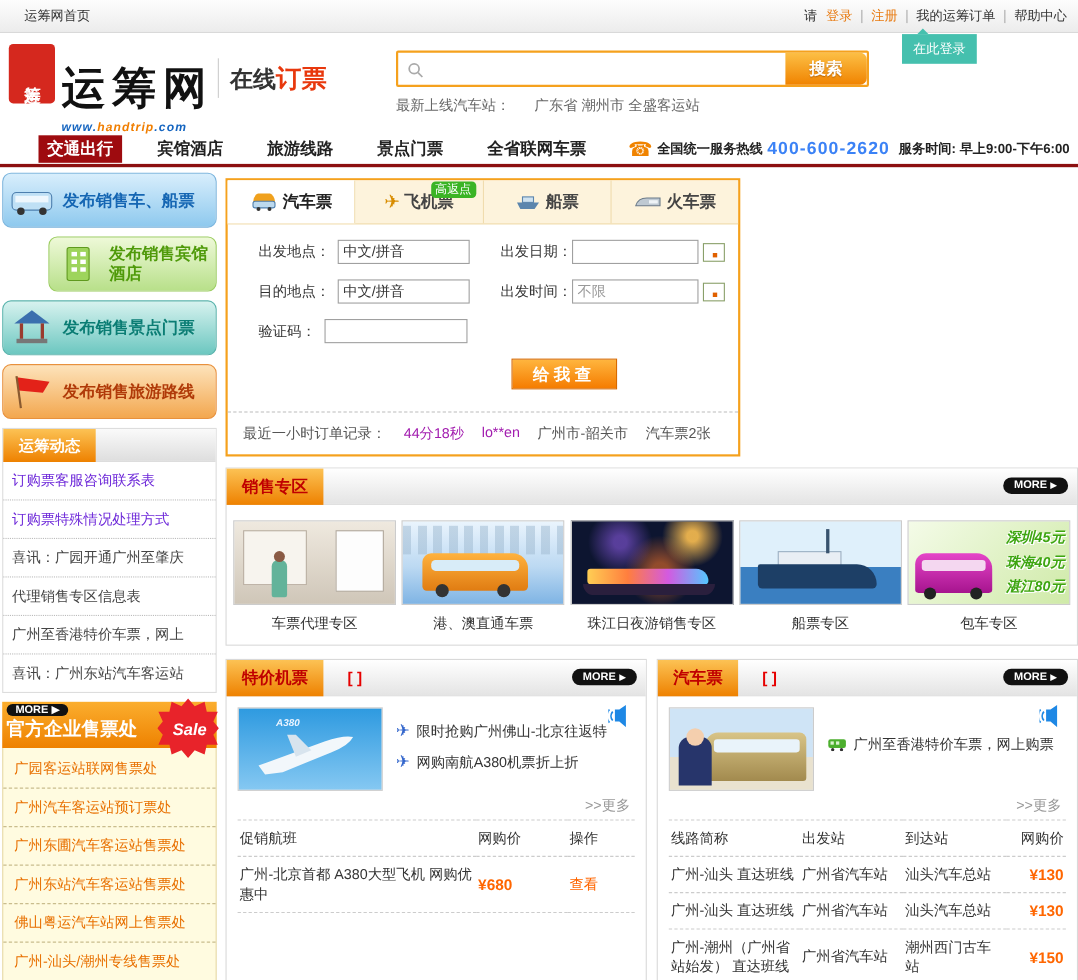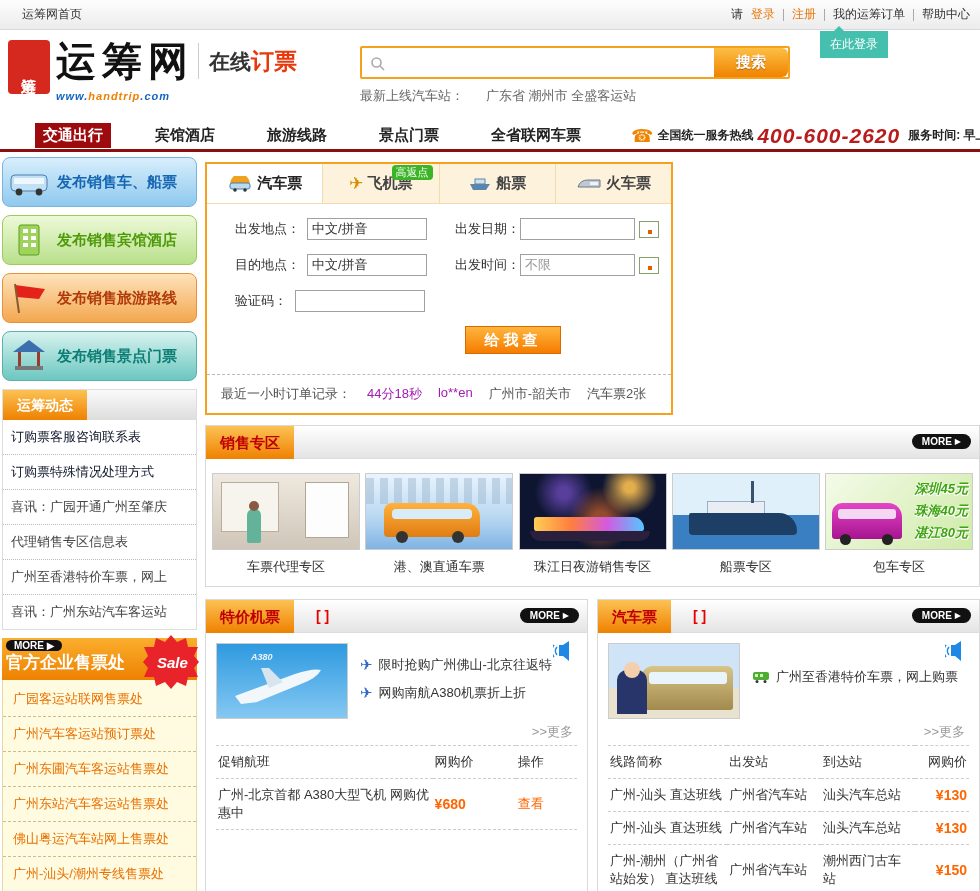--- a/index.html
+++ b/index.html
@@ -22,69 +22,69 @@
 
   
   .header { height:92px; display:flex; padding:8px 0 0 8px; position:relative; }
   .logo-block { display:flex; align-items:flex-start; }
   .seal { width:42px; height:54px; background:#d5281e; border-radius:4px; color:#fff;
           display:flex; align-items:center; justify-content:center; font-weight:bold;
           font-size:15px; line-height:17px; text-align:center; writing-mode:vertical-rl; margin-top:2px; }
   .logo-main { margin-left:6px; }
   .logo-line1 { display:flex; align-items:center; }
   .site-name { font-family:"DejaVu Serif","Liberation Serif",serif; font-weight:bold;
-               font-size:40px; color:#111; letter-spacing:6px; line-height:46px; }
+               font-size:40px; color:#111; letter-spacing:6px; line-height:46px;margin-top:20px; }
   .logo-divider { width:1px; height:36px; background:#ccc; margin:0 10px 0 4px; }
   .tagline { font-size:21px; font-weight:bold; }
   .tagline .accent { color:#e8380d; font-size:23px; }
   .site-url { font-style:italic; font-weight:bold; font-size:11px; letter-spacing:1px; margin-top:6px; }
   .site-url .blue { color:#1565c0; } .site-url .orange { color:#f07e00; }
   .search-block { position:absolute; left:360px; top:16px; width:430px; }
   .search-bar { display:flex; border:2px solid #f5a11d; height:33px; background:#fff; border-radius:2px; }
   .search-bar input { flex:1; border:none; outline:none; font-size:14px; padding:0 6px 0 30px; background:transparent; }
   .search-icon { position:absolute; left:8px; top:8px; }
   .search-btn { width:74px; background:linear-gradient(#fcbf45,#f08300); color:#fff; font-weight:bold;
                 font-size:15px; border:none; cursor:pointer; border-radius:0 6px 6px 0;
                 text-shadow:0 1px 1px rgba(140,70,0,.6); }
   .latest-row { margin-top:8px; font-size:13px; color:#666; display:flex; gap:22px; }
 
   
-  .navbar { height:27px; display:flex; align-items:center; padding-left:35px; gap:36px; }
+  .navbar { height:27px; display:flex; align-items:center; padding-left:35px; gap:24px; }
   .nav-item { font-size:15px; font-weight:bold; color:#222; cursor:pointer; padding:3px 8px; white-space:nowrap; }
   .nav-item.active { background:#9e0b0f; color:#fff; }
   .hotline { display:flex; align-items:center; gap:4px; margin-left:6px; white-space:nowrap; }
   .phone-icon { color:#f08300; font-size:18px; line-height:18px; }
   .hotline-label { font-size:12px; font-weight:bold; color:#222; }
-  .hotline-number { font-size:21px; font-weight:bold; font-style:italic; color:#b91c1c; letter-spacing:1px; }
+  .hotline-number { font-size:16px; font-weight:bold; color:#3b82f6; letter-spacing:1px; }
   .service-hours { font-size:12px; font-weight:bold; color:#222; margin-left:4px; }
   .red-line { height:3px; background:#8c0f10; }
 
   
   .main { display:flex; padding:5px 0 0 2px; gap:8px; }
   .left-col { width:195px; flex:none; }
   .right-col { width:775px; flex:none; }
 
   
   .promo-btn { height:50px; border-radius:8px; display:flex; align-items:center; gap:8px;
                padding:0 6px; margin-bottom:8px; font-size:15px; font-weight:bold; cursor:pointer; }
   .promo-btn svg { flex:none; }
   .promo-blue  { background:linear-gradient(#d8eefc,#8ec9ee); border:1px solid #7ab4dd; color:#1566b3; }
-  .promo-green { background:linear-gradient(#eef9d8,#b8e08a); border:1px solid #9acc5e; color:#4f9a0a; }
+  .promo-green { background:linear-gradient(#eef9d8,#b8e08a); border:1px solid #9acc5e; color:#4f9a0a;margin-left:42px; }
   .promo-orange{ background:linear-gradient(#fde3bb,#f3a74f); border:1px solid #e8913d; color:#b03a09; }
   .promo-teal  { background:linear-gradient(#d7f2ef,#6cc7c0); border:1px solid #59b3ac; color:#0b7d74; }
 
   
   .news-box { border:1px solid #ddd; margin-top:4px; }
   .box-header { height:30px; background:linear-gradient(#fafafa,#dedede); border-bottom:1px solid #ddd; }
   .orange-tab { display:inline-block; height:30px; line-height:30px; padding:0 14px;
                 background:linear-gradient(#fcc254,#ee8100); color:#fff; font-weight:bold; font-size:14px; }
   .news-list li { list-style:none; padding:8px 8px; font-size:13px; color:#444;
                   border-bottom:1px dotted #bbb; cursor:pointer; white-space:nowrap; overflow:hidden; }
   .news-list li:last-child { border-bottom:none; }
-  .news-list li.hot { color:#0f172a; }
+  .news-list li.hot { color:#6d28d9; }
 
   .offices-box { margin-top:8px; position:relative; }
   .offices-header { height:42px; background:linear-gradient(#fbae2e,#ee8100); color:#fff;
                     font-size:17px; font-weight:bold; display:flex; align-items:flex-end;
                     padding:0 0 6px 4px; position:relative; }
   .more-tag { position:absolute; top:2px; left:4px; background:#111; color:#fff; font-size:10px;
               font-weight:bold; padding:0 8px; border-radius:8px; cursor:pointer; }
   .sale-star { position:absolute; right:-2px; top:-4px; width:56px; height:56px; cursor:pointer; }
   .sale-star text { font:italic bold 15px "Liberation Sans",sans-serif; fill:#fff; }
   .offices-list { background:#fffbe0; border:1px solid #e6d9a8; border-top:none; padding:2px 0; }
@@ -280,35 +280,35 @@
             <rect x="10" y="2" width="20" height="30" rx="2" fill="#9ed45c" stroke="#5f9a1e"></rect>
             <rect x="14" y="6" width="5" height="4" fill="#fff"></rect>
             <rect x="22" y="6" width="5" height="4" fill="#fff"></rect>
             <rect x="14" y="13" width="5" height="4" fill="#fff"></rect>
             <rect x="22" y="13" width="5" height="4" fill="#fff"></rect>
             <rect x="14" y="20" width="5" height="4" fill="#fff"></rect>
             <rect x="22" y="20" width="5" height="4" fill="#fff"></rect>
           </svg>
         <span>发布销售宾馆酒店</span>
       </div>
-      <div class="promo-btn promo-orange">
-        <svg width="40" height="34" viewBox="0 0 40 34">
-            <path d="M6 4 L36 8 L30 18 L8 16 Z" fill="#e32219"></path>
-            <line x1="6" y1="3" x2="10" y2="32" stroke="#8a5a30" stroke-width="2"></line>
-          </svg>
-        <span>发布销售旅游路线</span>
-      </div>
       <div class="promo-btn promo-teal">
         <svg width="40" height="36" viewBox="0 0 40 36">
             <path d="M20 2 L36 14 L4 14 Z" fill="#3b6fae"></path>
             <rect x="9" y="14" width="3" height="14" fill="#9a3b2e"></rect>
             <rect x="28" y="14" width="3" height="14" fill="#9a3b2e"></rect>
             <rect x="6" y="28" width="28" height="4" fill="#777"></rect>
           </svg>
         <span>发布销售景点门票</span>
+      </div>
+      <div class="promo-btn promo-orange">
+        <svg width="40" height="34" viewBox="0 0 40 34">
+            <path d="M6 4 L36 8 L30 18 L8 16 Z" fill="#e32219"></path>
+            <line x1="6" y1="3" x2="10" y2="32" stroke="#8a5a30" stroke-width="2"></line>
+          </svg>
+        <span>发布销售旅游路线</span>
       </div>
 
       <div class="news-box">
         <div class="box-header">
           <span class="orange-tab">运筹动态</span>
         </div>
         <ul class="news-list">
           <li class="hot">订购票客服咨询联系表</li>
           <li class="hot">订购票特殊情况处理方式</li>
           <li>喜讯：广园开通广州至肇庆</li>

